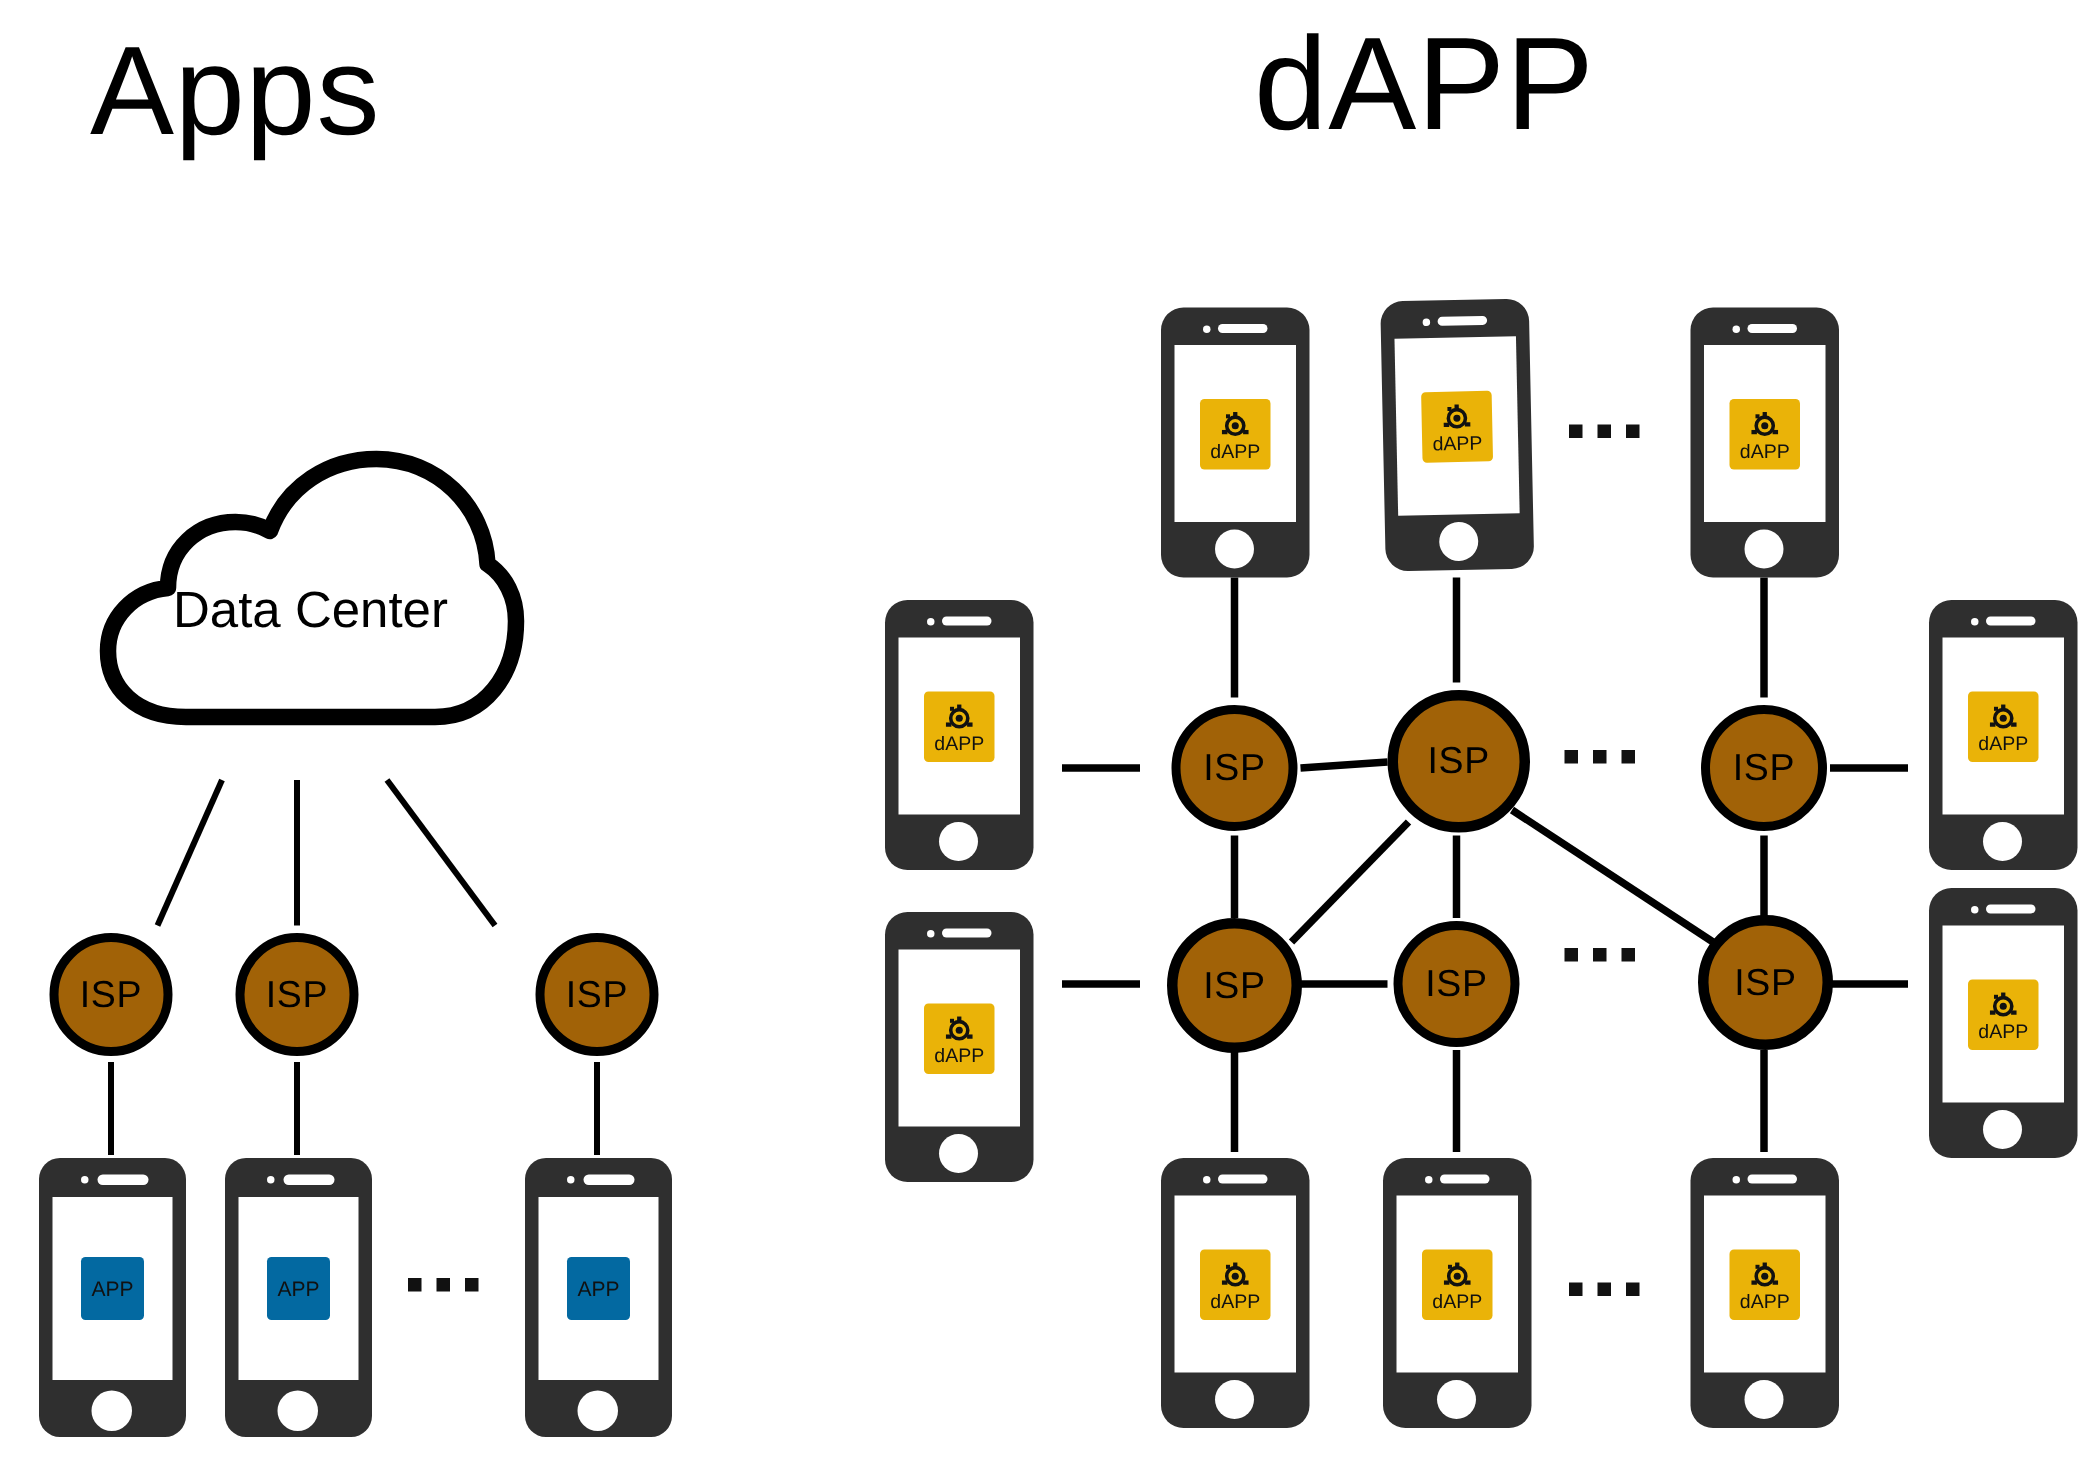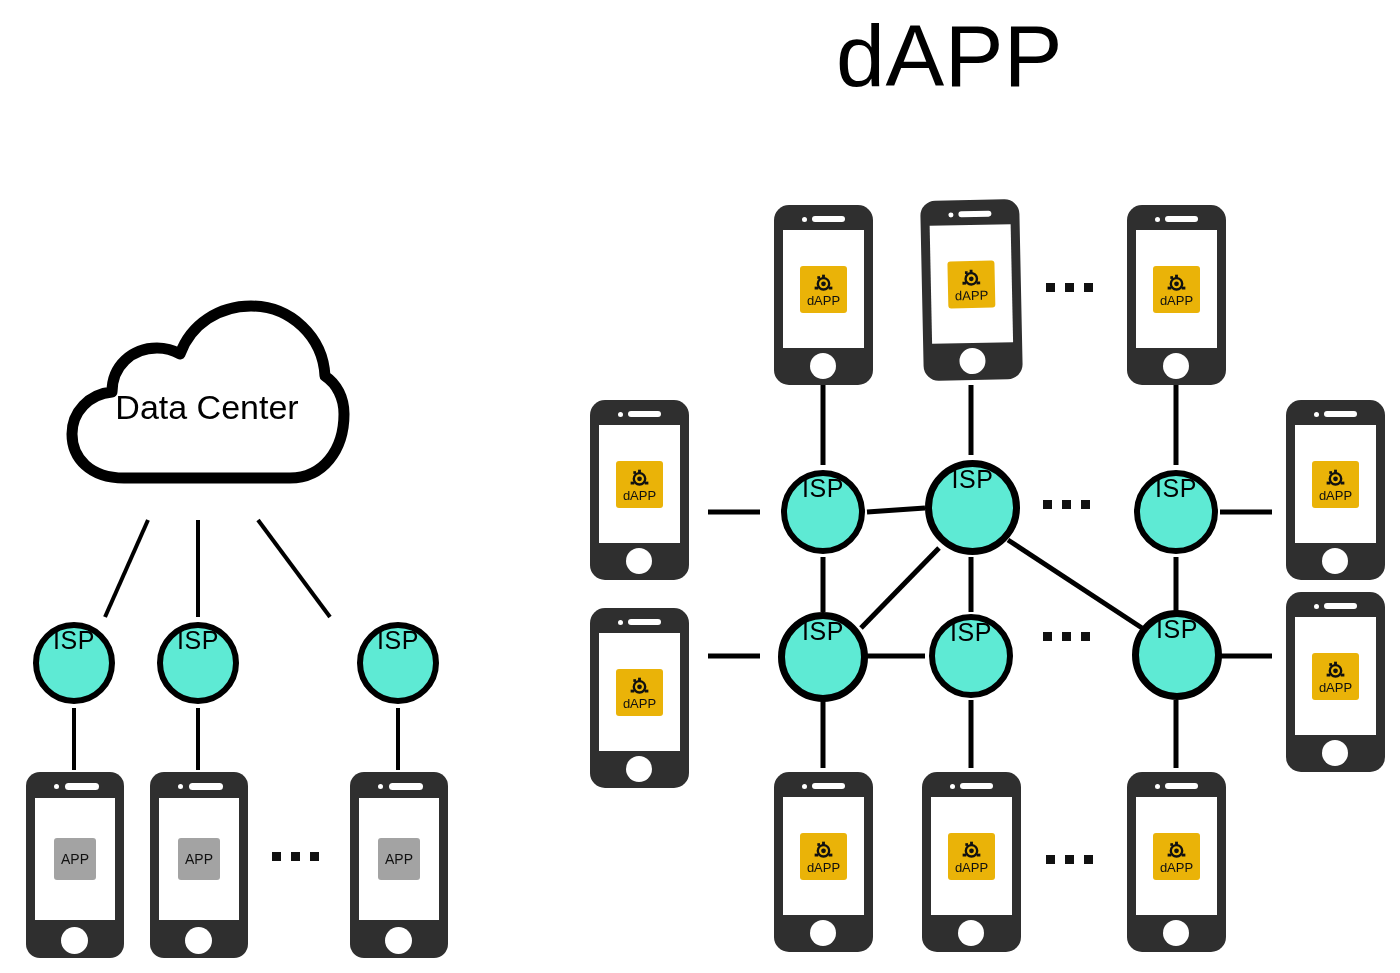--- a/index.html
+++ b/index.html
@@ -51,25 +51,25 @@
     font-size: 34px;
     font-weight: 300;
     color: #000;
     white-space: nowrap;
   }
 
   
   .isp {
     position: absolute;
     border-radius: 50%;
-    background: #5eead4;
+    background: #a16207;
     border: 6px solid #000000;
     box-sizing: border-box;
     display: flex;
-    align-items: flex-start;
+    align-items: center;
     justify-content: center;
   }
   .isp-label {
     font-size: 25px;
     font-weight: 300;
     color: #000;
     letter-spacing: 0.5px;
     line-height: 1;
   }
 
@@ -105,21 +105,21 @@
   
   .tile {
     display: flex;
     flex-direction: column;
     align-items: center;
     justify-content: center;
     box-sizing: border-box;
     border-radius: 3px;
   }
   .tile-app {
-    background: #a3a3a3;
+    background: #0369a1;
   }
   .tile-dapp {
     background: #eab308;
   }
   .tile-label {
     color: #111111;
     font-weight: 400;
     line-height: 1;
     white-space: nowrap;
   }
@@ -135,20 +135,21 @@
   .ellipsis .dot {
     width: 9px; height: 9px;
     background: #111111;
   }
 </style>
 </head>
 <body>
 
 <div id="stage">
 
+  <div id="title-apps" class="panel-title">Apps</div>
 
   <div id="title-dapps" class="panel-title">dAPP</div>
 
   <svg id="links" viewBox="0 0 1400 973" xmlns="http://www.w3.org/2000/svg">
     <g stroke="#000000" stroke-width="4" stroke-linecap="butt" fill="none">
 
       <line x1="148" y1="520" x2="105" y2="617"></line>
       <line x1="198" y1="520" x2="198" y2="617"></line>
       <line x1="258" y1="520" x2="330" y2="617"></line>
 

